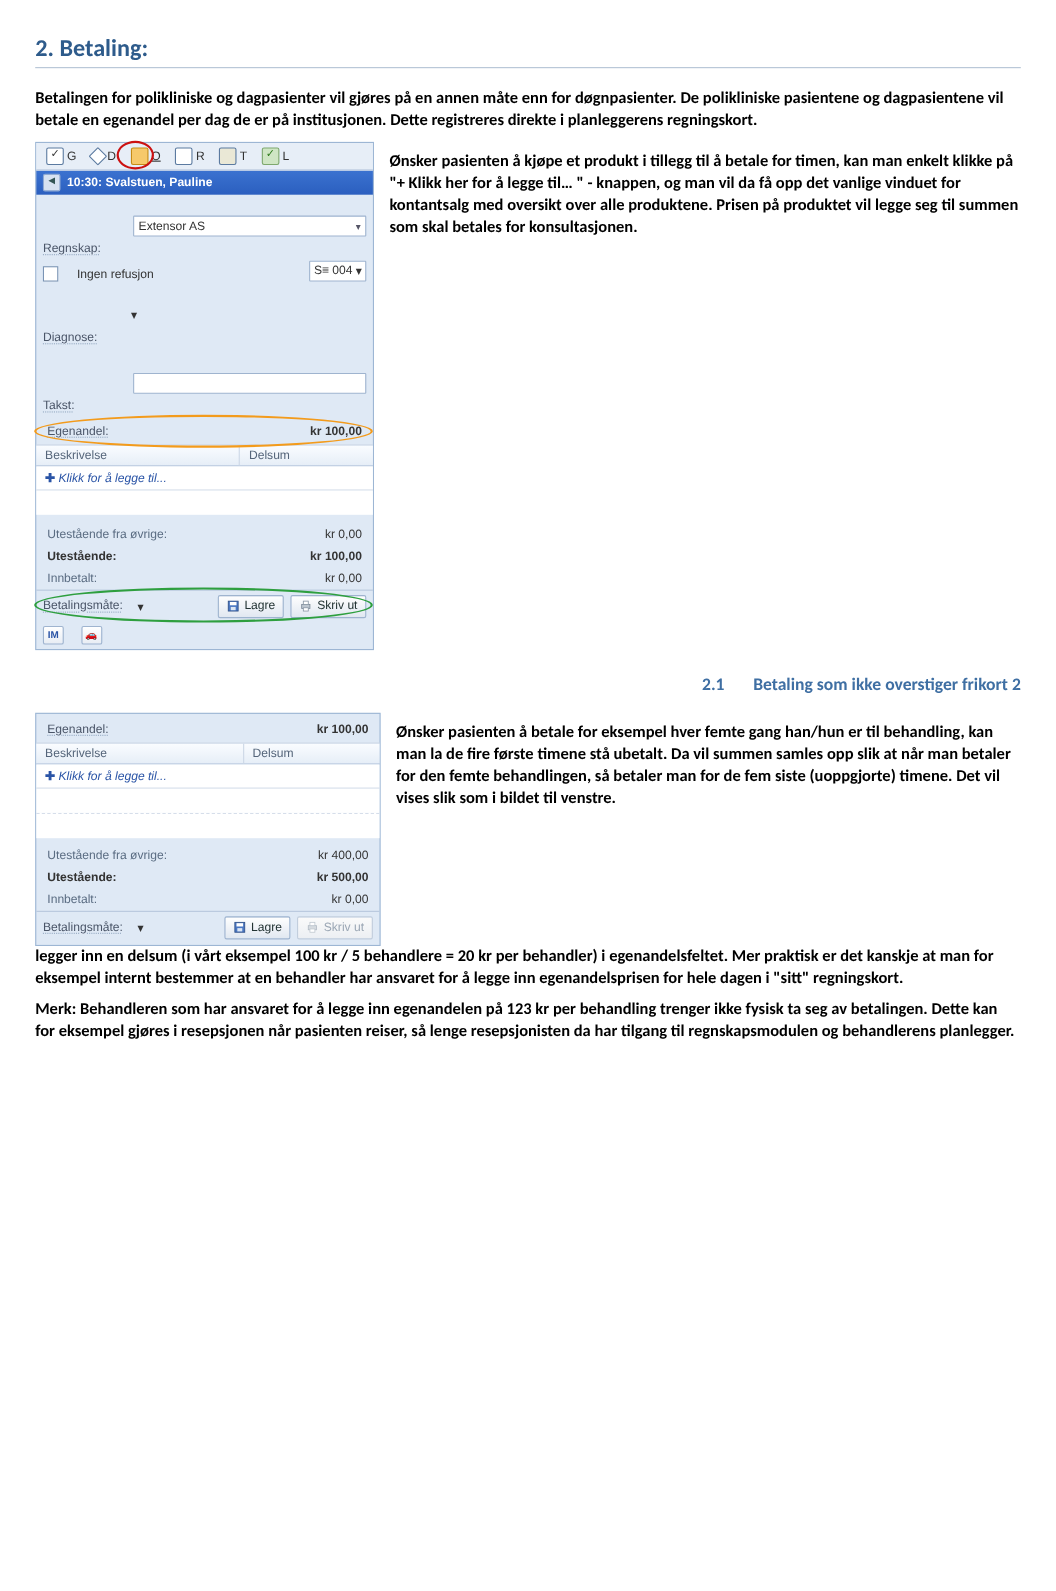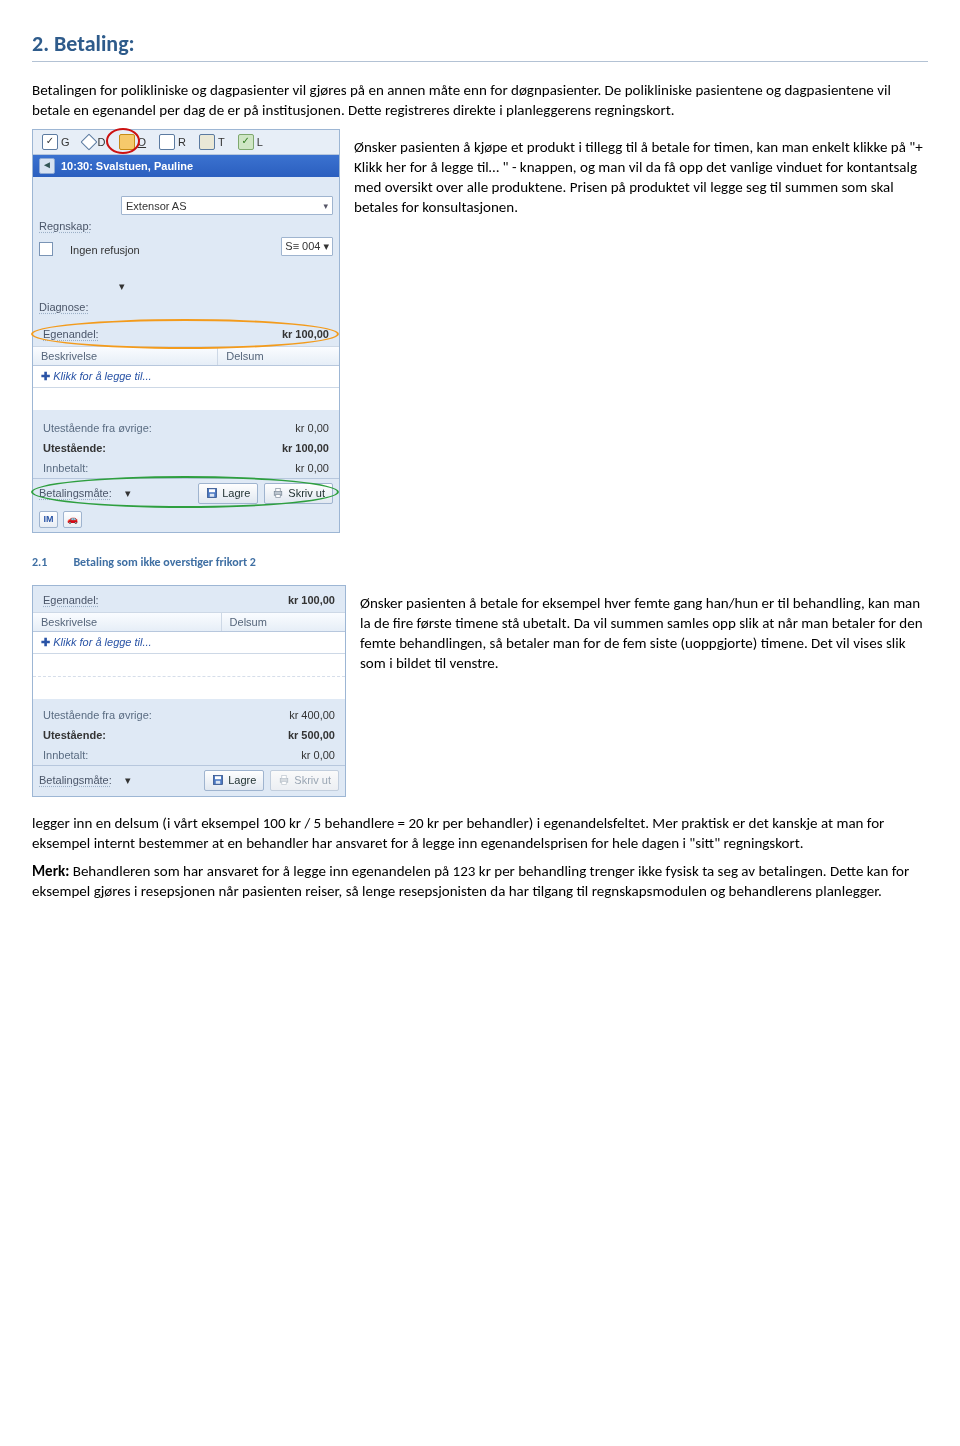--- a/index.html
+++ b/index.html
@@ -17,27 +17,28 @@
     color: #2e5b8b;
     font-weight: 600;
     margin: 6px 0 4px 0;
   }
   .h1-rule {
     border: none;
     border-top: 1px solid #b3c2d4;
     margin: 2px 0 18px 0;
   }
   .h2 {
-    font-size: 12px;
+    font-size: 16px;
     color: #3f6fa3;
     font-weight: 600;
     margin: 22px 0 16px 0;
+    text-align: right;
   }
   .h2 .num { margin-right: 26px; }
-  p { margin: 8px 0; line-height: 1.35; }
+  p { margin: 8px 0; line-height: 1.35; font-weight: bold; }
   .row1 {
     display: flex;
     gap: 14px;
     margin-top: 6px;
   }
   .row1 .panel { flex: 0 0 306px; }
   .row1 .txtcol { flex: 1; }
   .row2 {
     display: flex;
     gap: 14px;
@@ -142,21 +143,21 @@
   .winbtn svg { width:12px; height:12px; }
   .winbtn.disabled { color:#9aa6b4; border-color:#c2cedd; background:linear-gradient(#fafafa,#eceff3);}
   .oval-orange {
     position:absolute; border:2px solid #f39b1c; border-radius:50%;
     pointer-events:none;
   }
   .oval-green {
     position:absolute; border:2px solid #2e9f3f; border-radius:50%;
     pointer-events:none;
   }
-  .footicons { padding:2px 6px 4px 6px; display:flex; gap:5px;}
+  .footicons { padding:2px 6px 4px 6px; display:flex; gap:16px;}
   .chip { width:17px;height:15px;border:1px solid #9fb4cf;border-radius:2px;background:linear-gradient(#fff,#e8edf4);display:flex;align-items:center;justify-content:center;font-size:9px;}
 
   .panel { position:relative; }
   .panel2 { position:relative; }
 </style>
 </head>
 <body>
 
 <div class="h1">2. Betaling:</div>
 <hr class="h1-rule">
@@ -211,20 +212,24 @@
           <span>S≡</span>
           <span>004</span>
           <span class="caret">▾</span>
         </span>
     </div>
     <div class="fieldrow">
       <span class="lab">Diagnose:</span>
       <span class="caret" style="margin-left:-2px">▾</span>
     </div>
     <div style="height:4px"></div>
+    <div class="fieldrow">
+      <span class="lab">Takst:</span>
+      <span class="inp"></span>
+    </div>
     <div style="position:relative">
       <div class="vallabel" style="padding-top:8px;padding-bottom:6px">
         <span class="lab2">Egenandel:</span>
         <span class="vbold">kr 100,00</span>
       </div>
       <div class="oval-orange" style="left:-2px;top:-1px;width:304px;height:26px"></div>
     </div>
     <div class="listhdr">
       <div class="col" style="width:55%">Beskrivelse</div>
       <div class="col" style="flex:1;border-right:none">Delsum</div>
@@ -329,15 +334,15 @@
         <span>Skriv ut</span>
       </span>
     </div>
   </div>
 
   <div class="txtcol2">
     <p>Ønsker pasienten å betale for eksempel hver femte gang han/hun er til behandling, kan man la de fire første timene stå ubetalt. Da vil summen samles opp slik at når man betaler for den femte behandlingen, så betaler man for de fem siste (uoppgjorte) timene.  Det vil vises slik som i bildet til venstre.</p>
   </div>
 </div>
 
-<p style="margin-top:16px">legger inn en delsum (i vårt eksempel 100 kr / 5 behandlere = 20 kr per behandler) i egenandelsfeltet. Mer praktisk er det kanskje at man for eksempel internt bestemmer at en behandler har ansvaret for å legge inn egenandelsprisen for hele dagen i "sitt" regningskort.</p>
+<p style="margin-top:0">legger inn en delsum (i vårt eksempel 100 kr / 5 behandlere = 20 kr per behandler) i egenandelsfeltet. Mer praktisk er det kanskje at man for eksempel internt bestemmer at en behandler har ansvaret for å legge inn egenandelsprisen for hele dagen i "sitt" regningskort.</p>
 
 <p><b>Merk:</b><span> Behandleren som har ansvaret for å legge inn egenandelen på 123 kr per behandling trenger ikke fysisk ta seg av betalingen. Dette kan for eksempel gjøres i resepsjonen når pasienten reiser, så lenge resepsjonisten da har tilgang til regnskapsmodulen og behandlerens planlegger.</span></p>
 
 </body></html>

